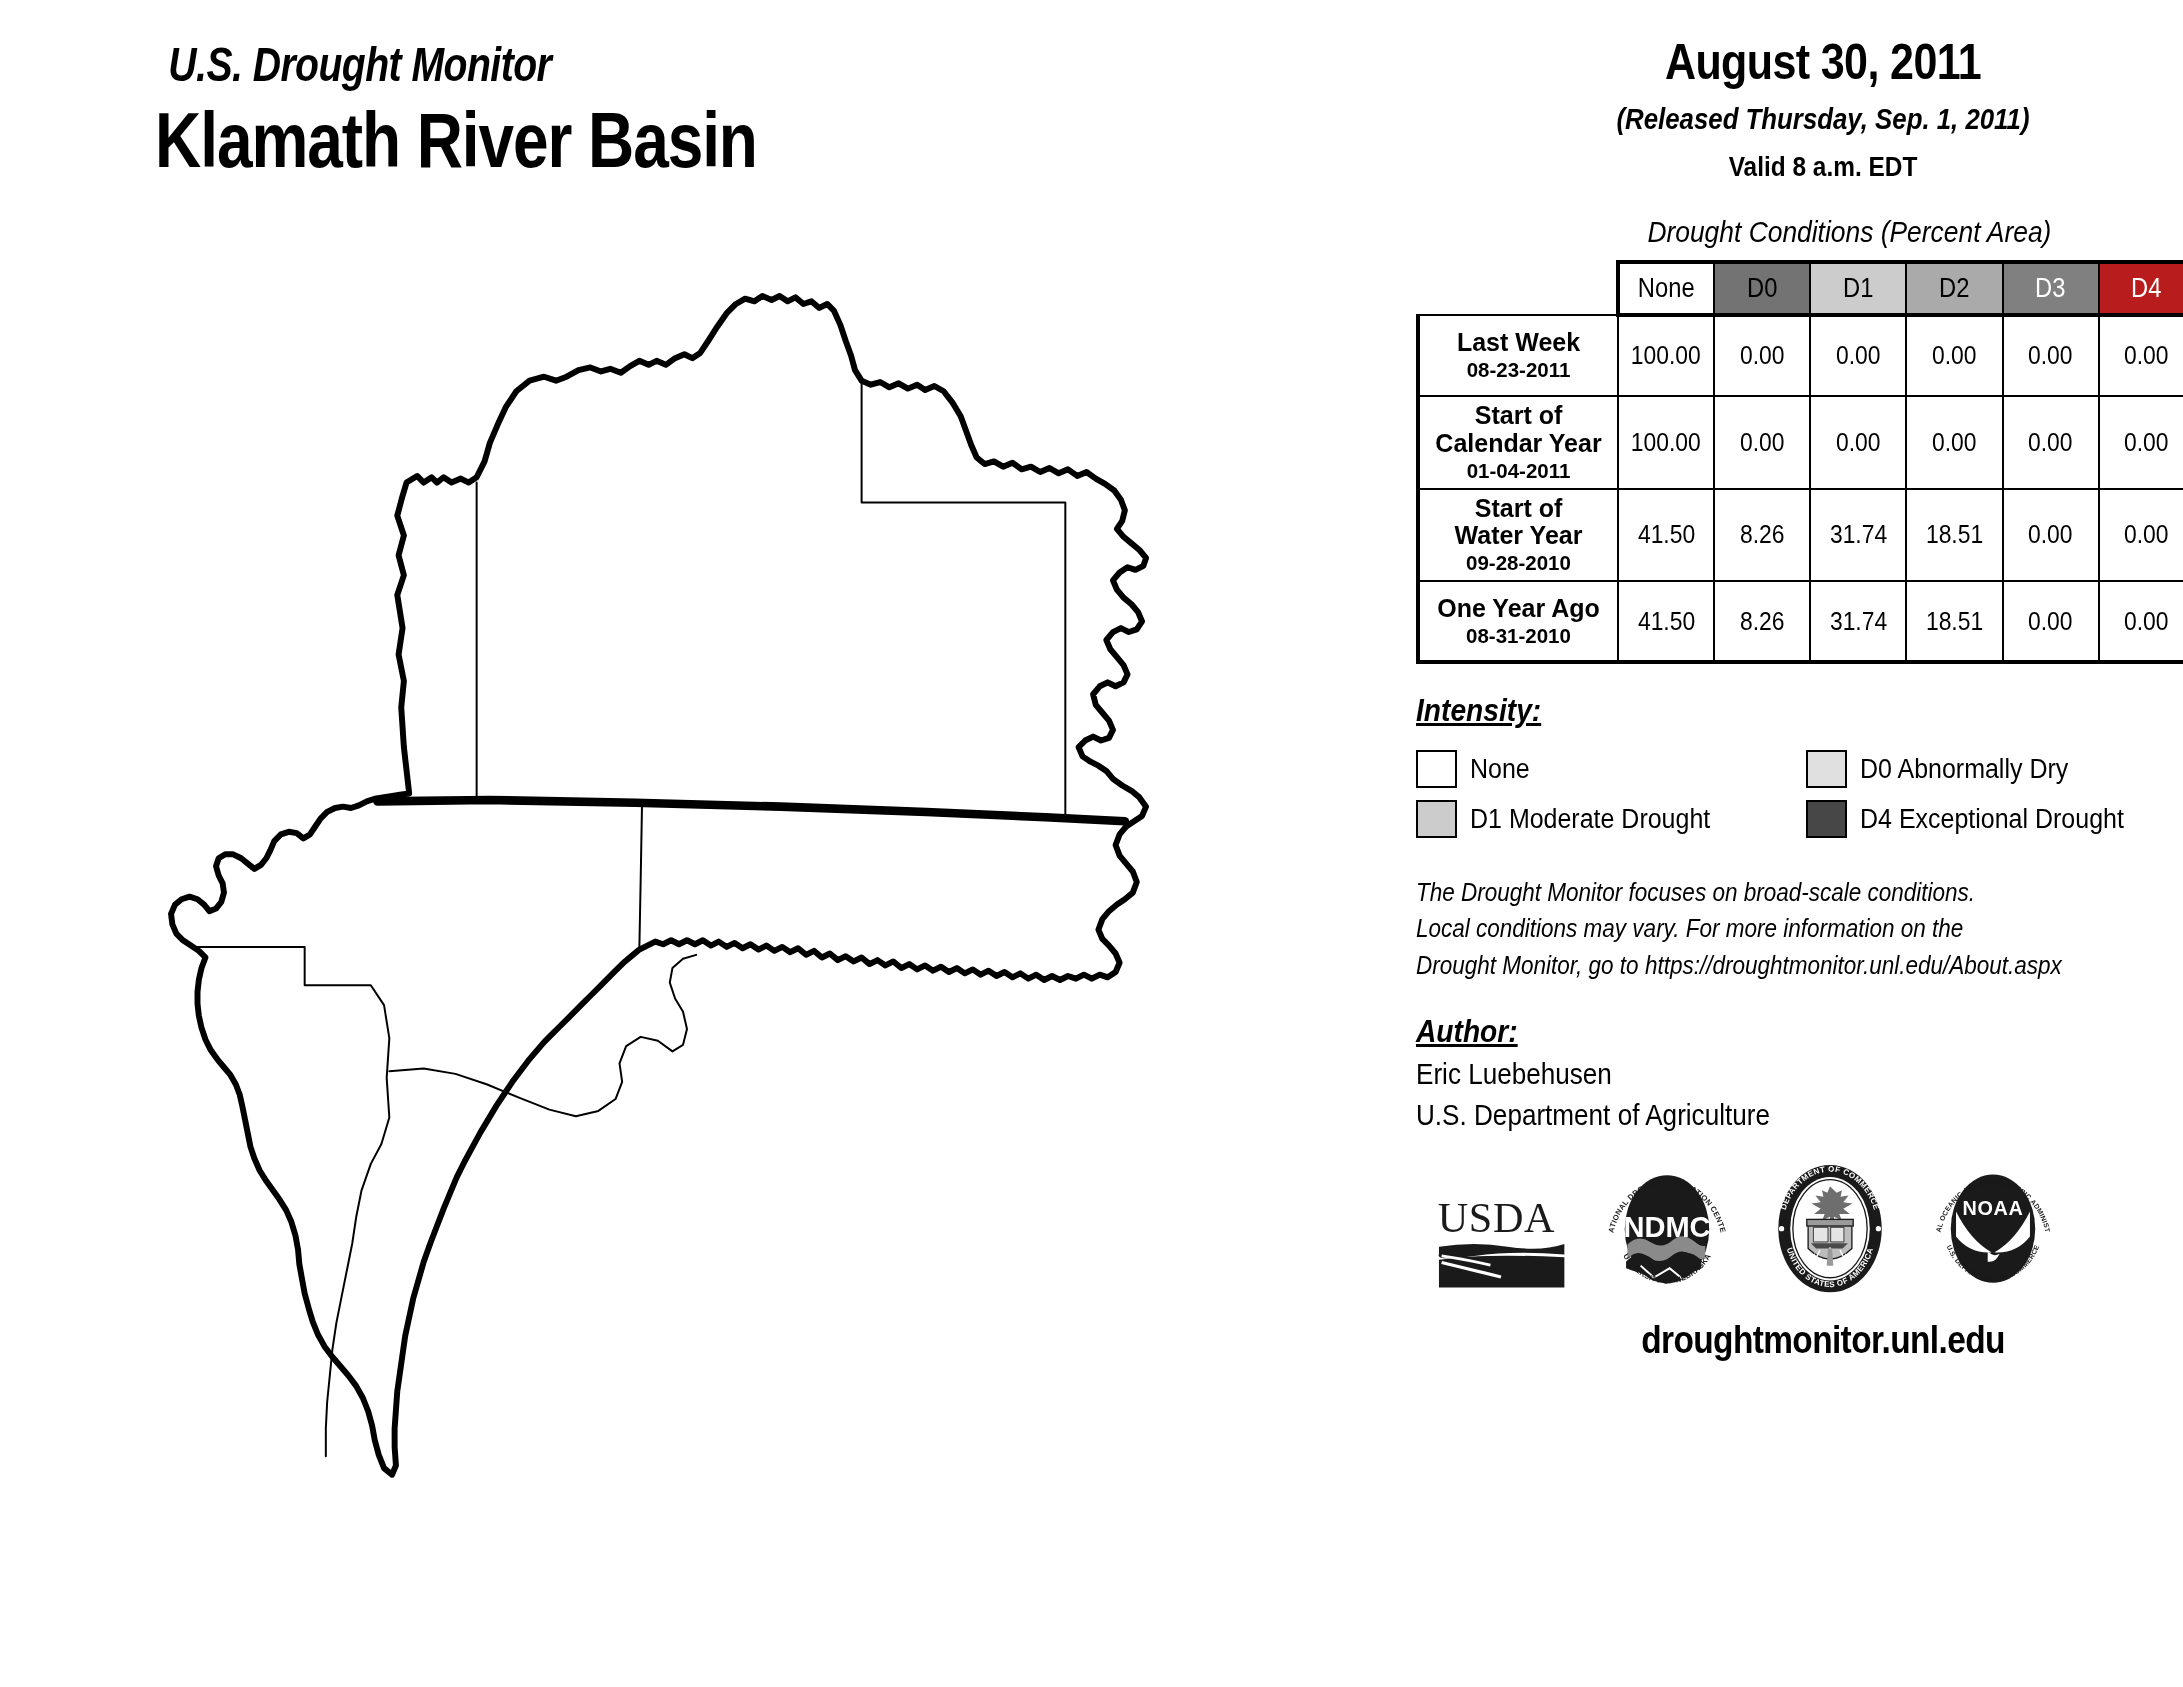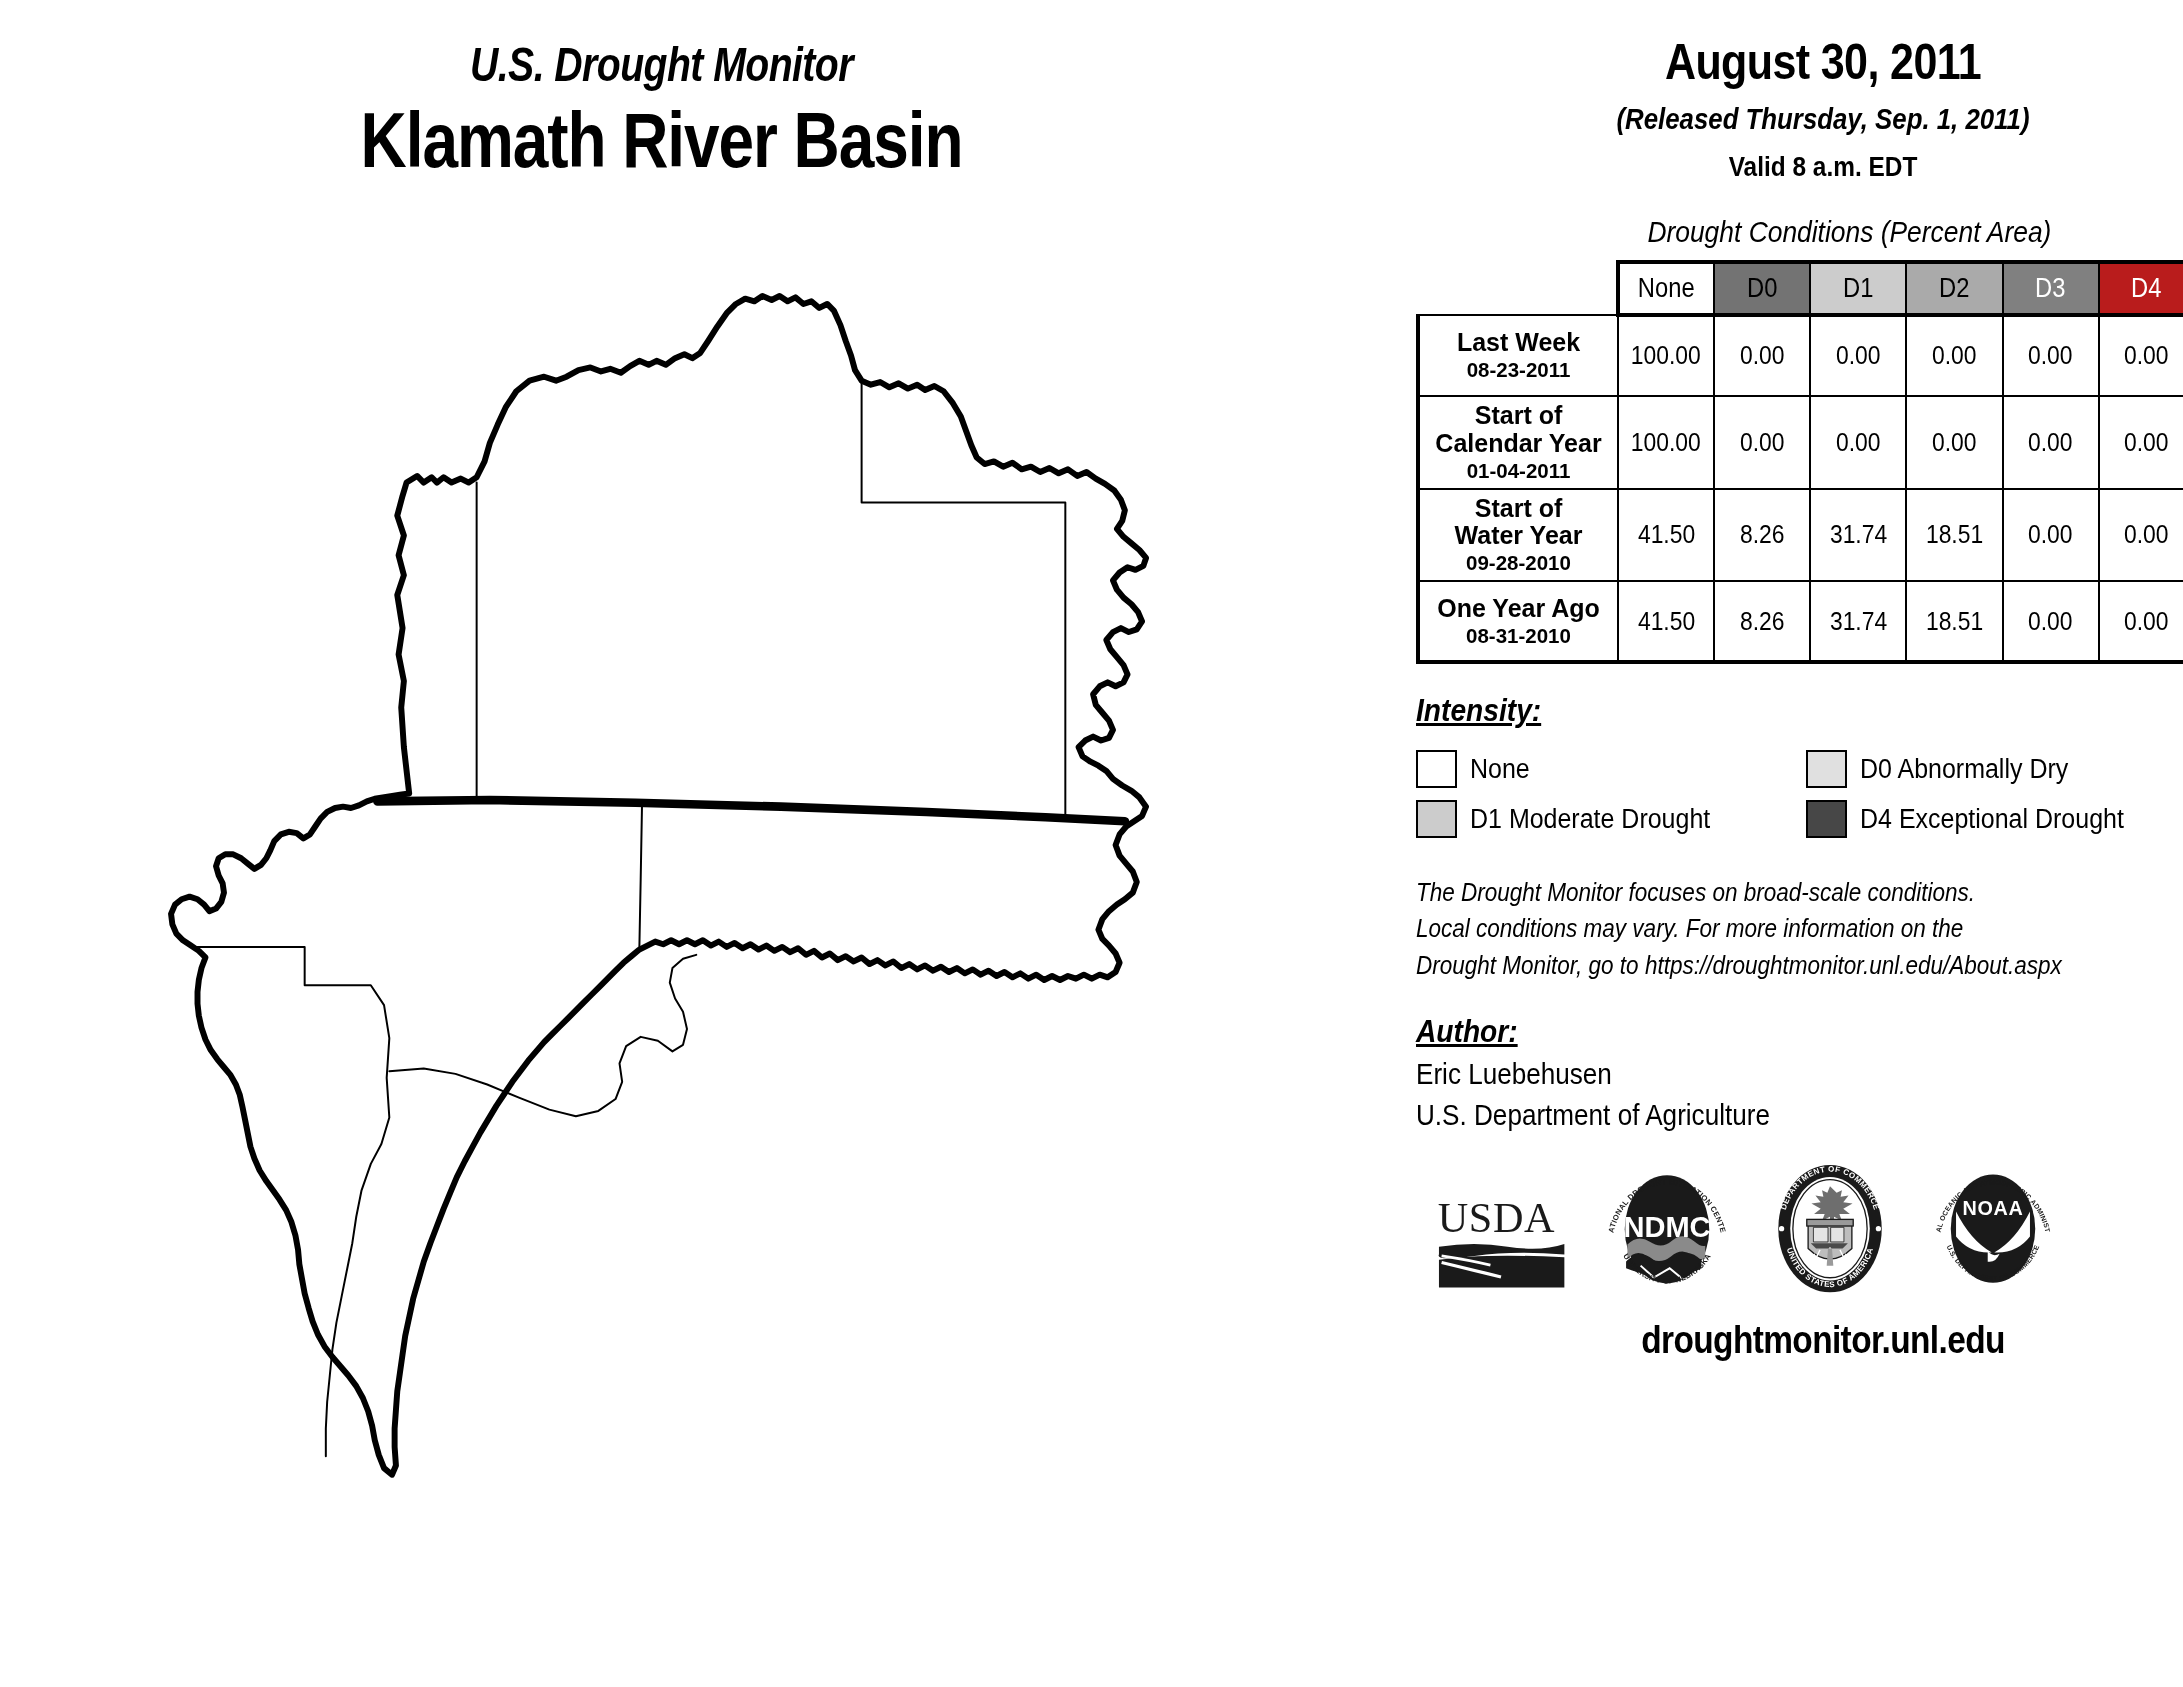--- a/index.html
+++ b/index.html
@@ -15,21 +15,22 @@
     color: #000000;
     overflow: hidden;
   }
 
   
   #left-titles {
     position: absolute;
     left: 0;
     top: 40px;
     width: 1323px;
-    text-align: center;
+    text-align: left;
+    padding-left: 36px;
   }
   #title-small {
     font-size: 49px;
     font-style: italic;
     font-weight: bold;
     letter-spacing: -0.7px;
     line-height: 1.0;
     transform: scaleX(0.80);
     transform-origin: center top;
     white-space: nowrap;

